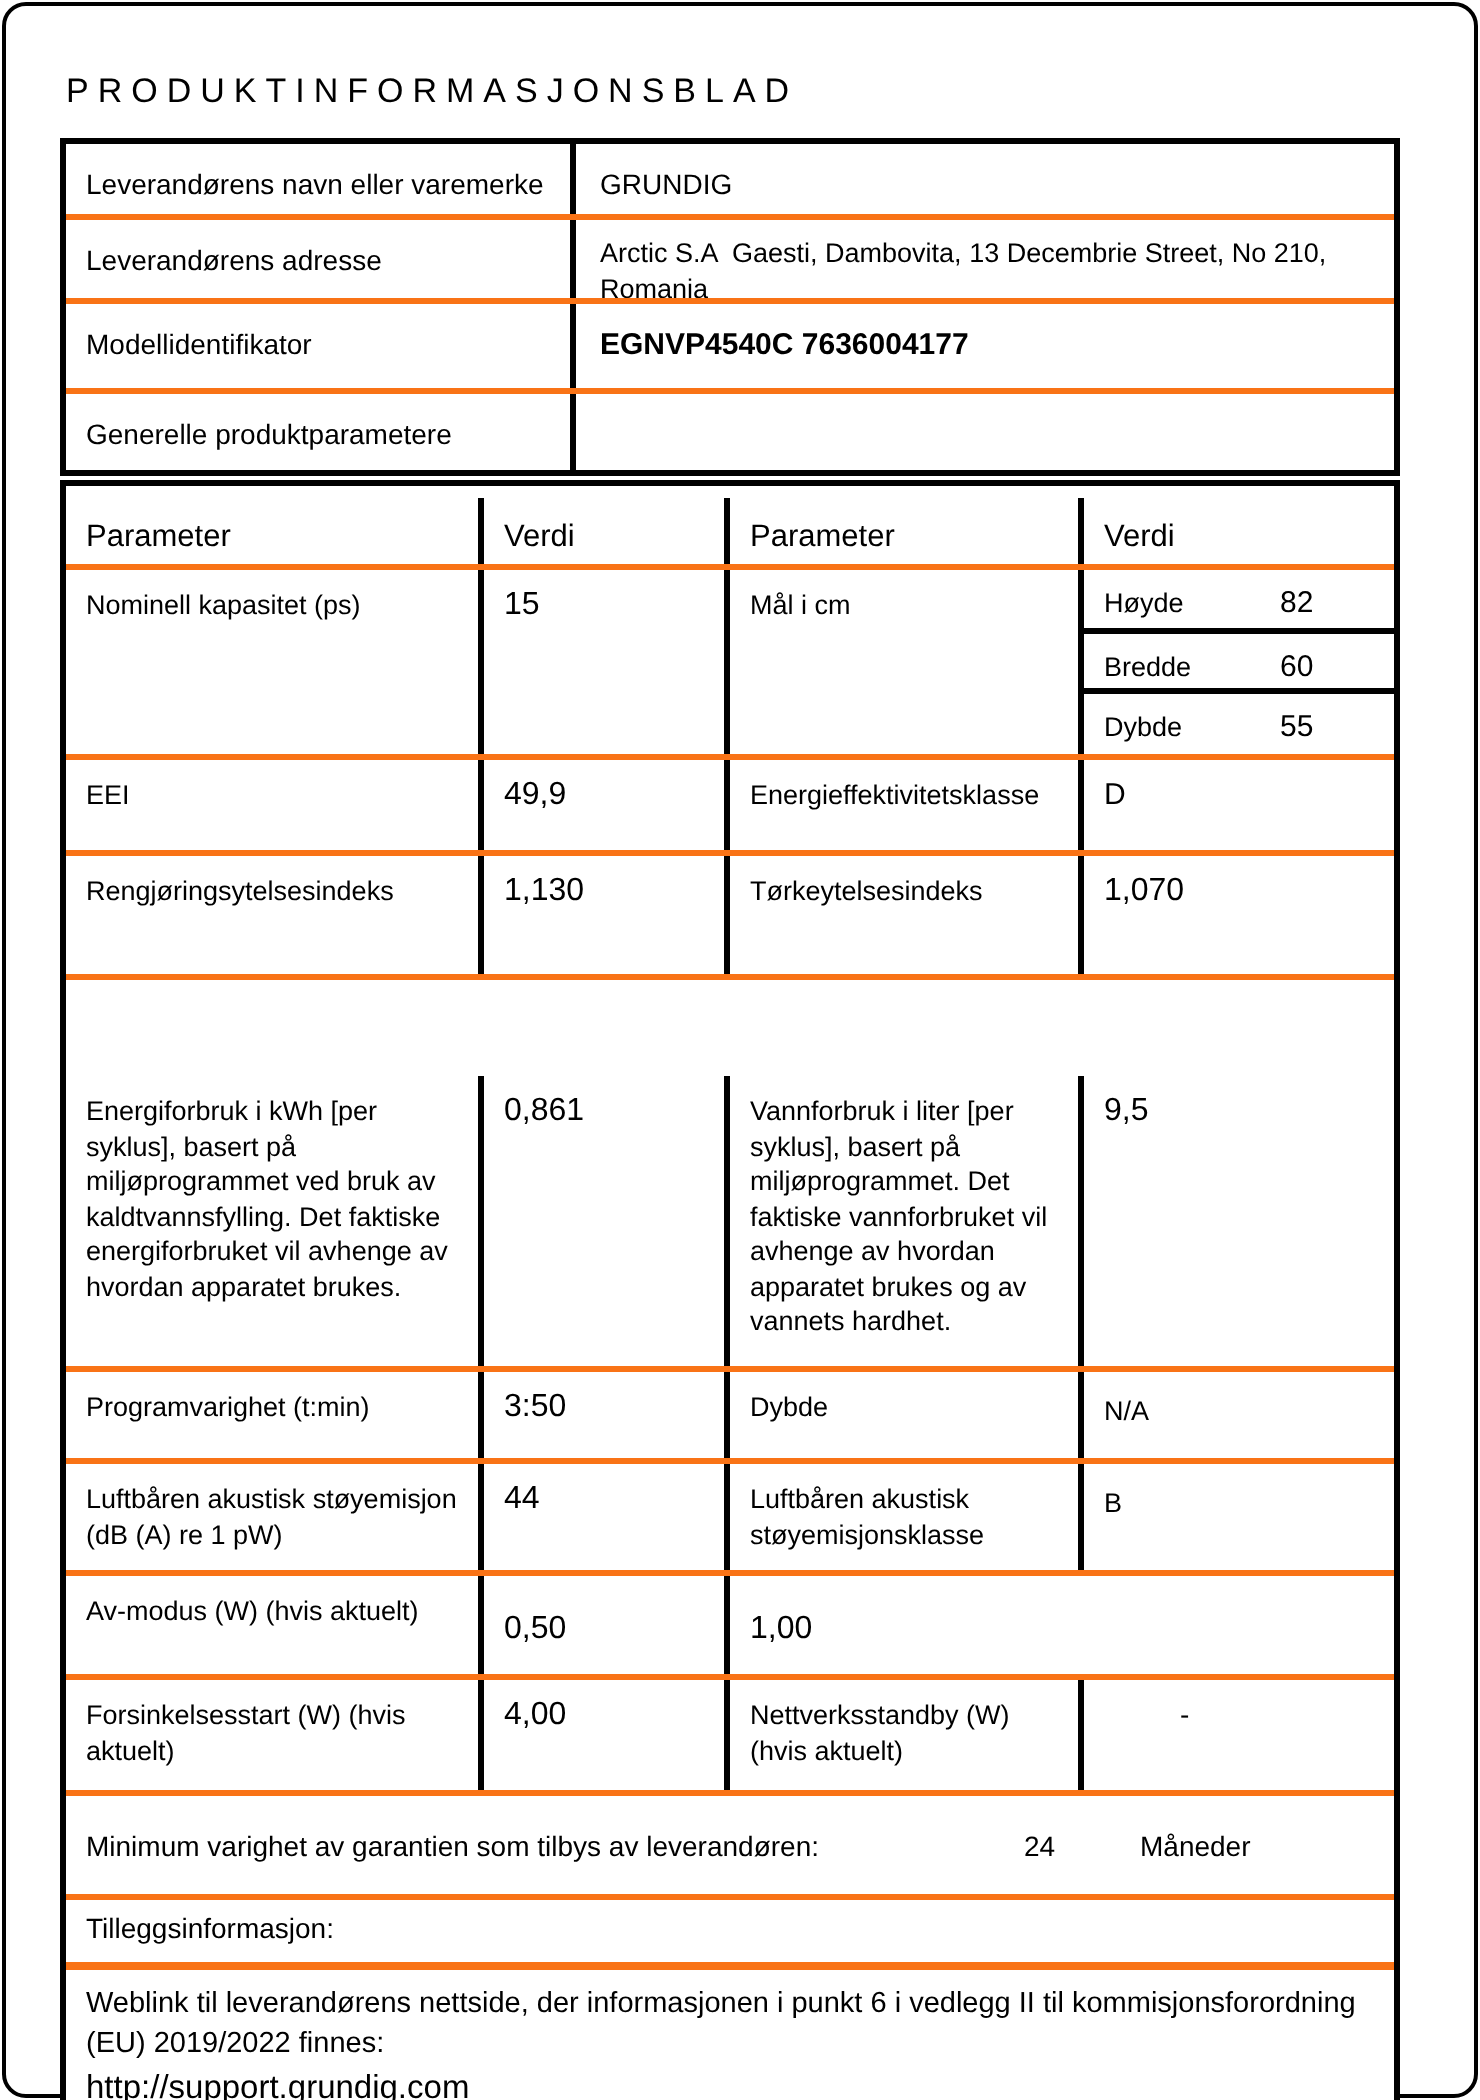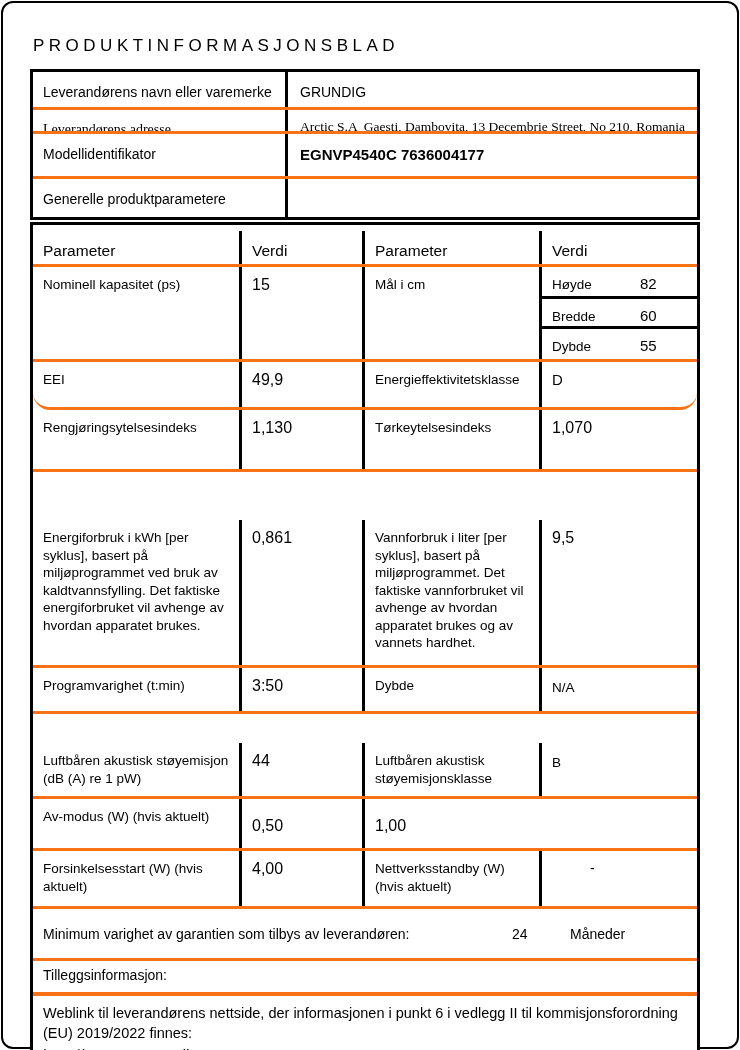--- a/index.html
+++ b/index.html
@@ -21,34 +21,34 @@
   .row{display:flex;border-bottom:3px solid #f97316;box-sizing:border-box;position:relative;}
   .row:last-child{border-bottom:none;gap:29px;}
   .cell{box-sizing:border-box;padding:8px 8px 4px 10px;overflow:hidden;}
   .br{border-right:3px solid #000;}
 
   
   .sup-c1{width:255px;font-size:14px;padding-top:12px;}
   .sup-c2{flex:1;font-size:14px;padding-top:12px;padding-left:12px;}
   .addr{white-space:pre-wrap;font-size:13.5px;padding-top:8px;padding-right:2px;line-height:1.35;}
   .bold{font-weight:bold;font-size:15px;}
-  .h-s1{height:38px;} .h-s2{height:24px;font-family:Liberation Serif, serif;} .h-s3{height:45px;} .h-s4{height:38px;}
+  .h-s1{height:38px;} .h-s2{height:42px;} .h-s3{height:45px;} .h-s4{height:38px;}
 
   
   .params{margin-top:2px;}
   .c1{width:209px;} .c2{width:123px;} .c3{width:177px;} .c4{flex:1;}
   .hcell{font-size:15.5px;padding-top:11px;}
   .lab{font-size:13.5px;line-height:1.3;padding-top:9px;}
   .val{font-size:16px;padding-top:9px;}
   .v-d{font-size:15px;}
   .v-sm{font-size:13.5px;padding-top:12px;}
   .v-mid{padding-top:18px;}
   .v-dash{font-size:14px;padding-left:48px;}
-  .h-hdr{height:42px;align-items:flex-end;} .h-r0{height:95px;} .h-eei{height:48px;border-radius:17px;} .h-reng{height:62px;}
-  .h-energi{height:148px;margin-top:48px;} .h-prog{height:46px;} .h-luft{height:56px;margin-top:29px;}
+  .h-hdr{height:42px;align-items:flex-end;} .h-r0{height:95px;} .h-eei{height:48px;} .h-reng{height:62px;}
+  .h-energi{height:148px;margin-top:48px;} .h-prog{height:46px;} .h-luft{height:56px;}
   .h-av{height:52px;} .h-forsink{height:58px;}
   .h-guar{height:52px;} .h-tillegg{height:35px;border-bottom-width:4px;} .h-weblink{height:73px;}
 
   
   .dims{padding:0;display:flex;flex-direction:column;}
   .dim-row{box-sizing:border-box;border-bottom:3px solid #000;padding:8px 0 0 10px;height:32px;}
   .dim-row.mid{height:30px;}
   .dim-row:last-child{border-bottom:none;flex:1;}
   .dim-label{display:inline-block;width:88px;font-size:13.5px;}
   .dim-value{font-size:15px;}

